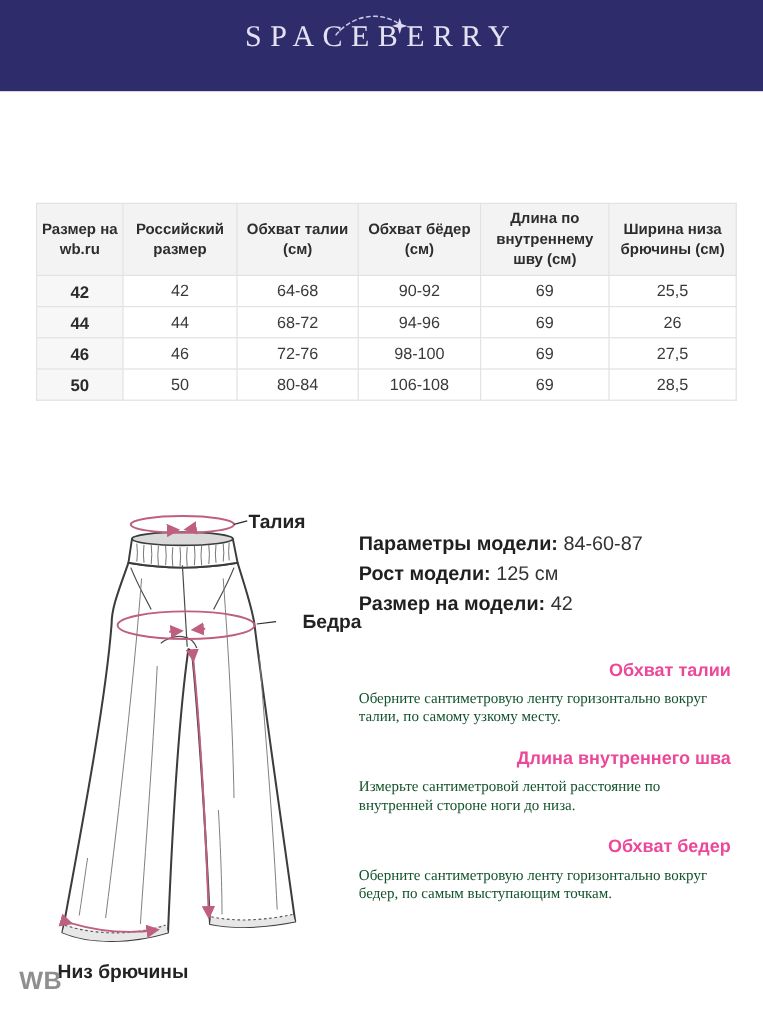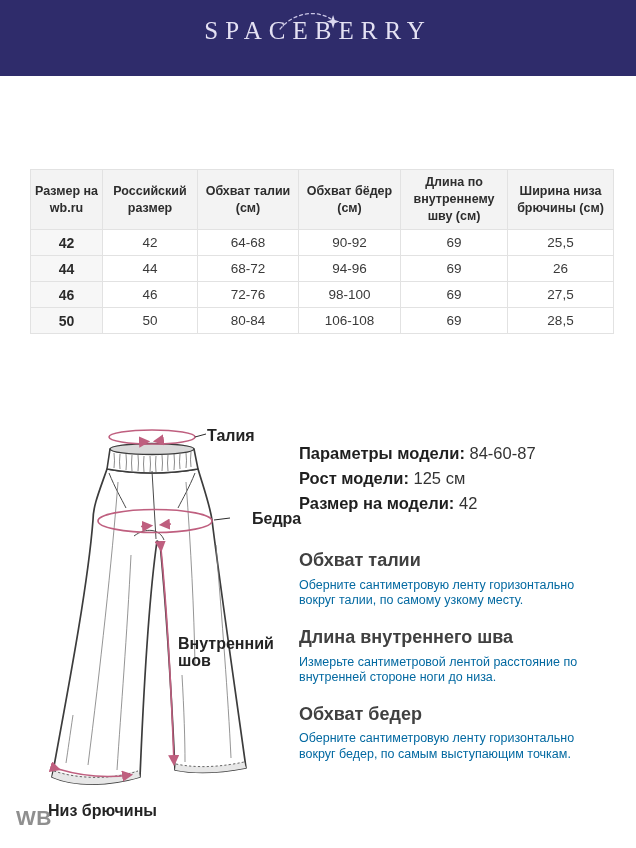--- a/index.html
+++ b/index.html
@@ -32,22 +32,22 @@
   .lbl-hips{left:190px;top:90px;margin-left:32px;}
   .lbl-inseam{left:148px;top:215px;width:100px;}
   .lbl-hem{left:18px;top:382px;}
 
   
   .info-col{position:absolute;left:299px;top:441px;width:310px;}
   .model-line{font-size:16.5px;line-height:25px;color:#333333;}
   .model-line .lab{font-weight:bold;color:#1f1f1f;}
   .guide{margin-top:35px;}
   .guide-section{margin-bottom:19px;}
-  .guide-section h3{margin:0 0 7px 0;font-size:18px;font-weight:bold;color:#404040;line-height:1.1;}
-  .guide-section p{margin:0;font-size:12.5px;line-height:15.5px;color:#0369a1;width:292px;}
+  .guide-section h3{margin:0 0 7px 0;font-size:15px;font-weight:bold;color:#ec4899;line-height:1.1;text-align:right;}
+  .guide-section p{margin:0;font-size:12.5px;line-height:15.5px;color:#14532d;width:292px;font-family:Liberation Serif, serif;}
 
   
   .watermark{position:absolute;left:16px;top:806px;font-size:21px;font-weight:bold;
              color:#8f8f8f;letter-spacing:0.5px;}
 </style>
 </head>
 <body>
 
 <div class="page">
 
@@ -184,21 +184,20 @@
       </g>
 
       <g stroke="#2b2b2b" stroke-width="1" fill="none">
         <line x1="165" y1="17" x2="176" y2="14"></line>
         <line x1="184" y1="100" x2="200" y2="98"></line>
       </g>
     </svg>
 
     <div class="diag-label lbl-waist">Талия</div>
     <div class="diag-label lbl-hips">Бедра</div>
-    <div class="diag-label lbl-inseam">Внутренний шов</div>
     <div class="diag-label lbl-hem">Низ брючины</div>
   </div>
 
   <div class="info-col">
     <div class="model-line">
       <span class="lab">Параметры модели:</span>
       <span>84-60-87</span>
     </div>
     <div class="model-line">
       <span class="lab">Рост модели:</span>

